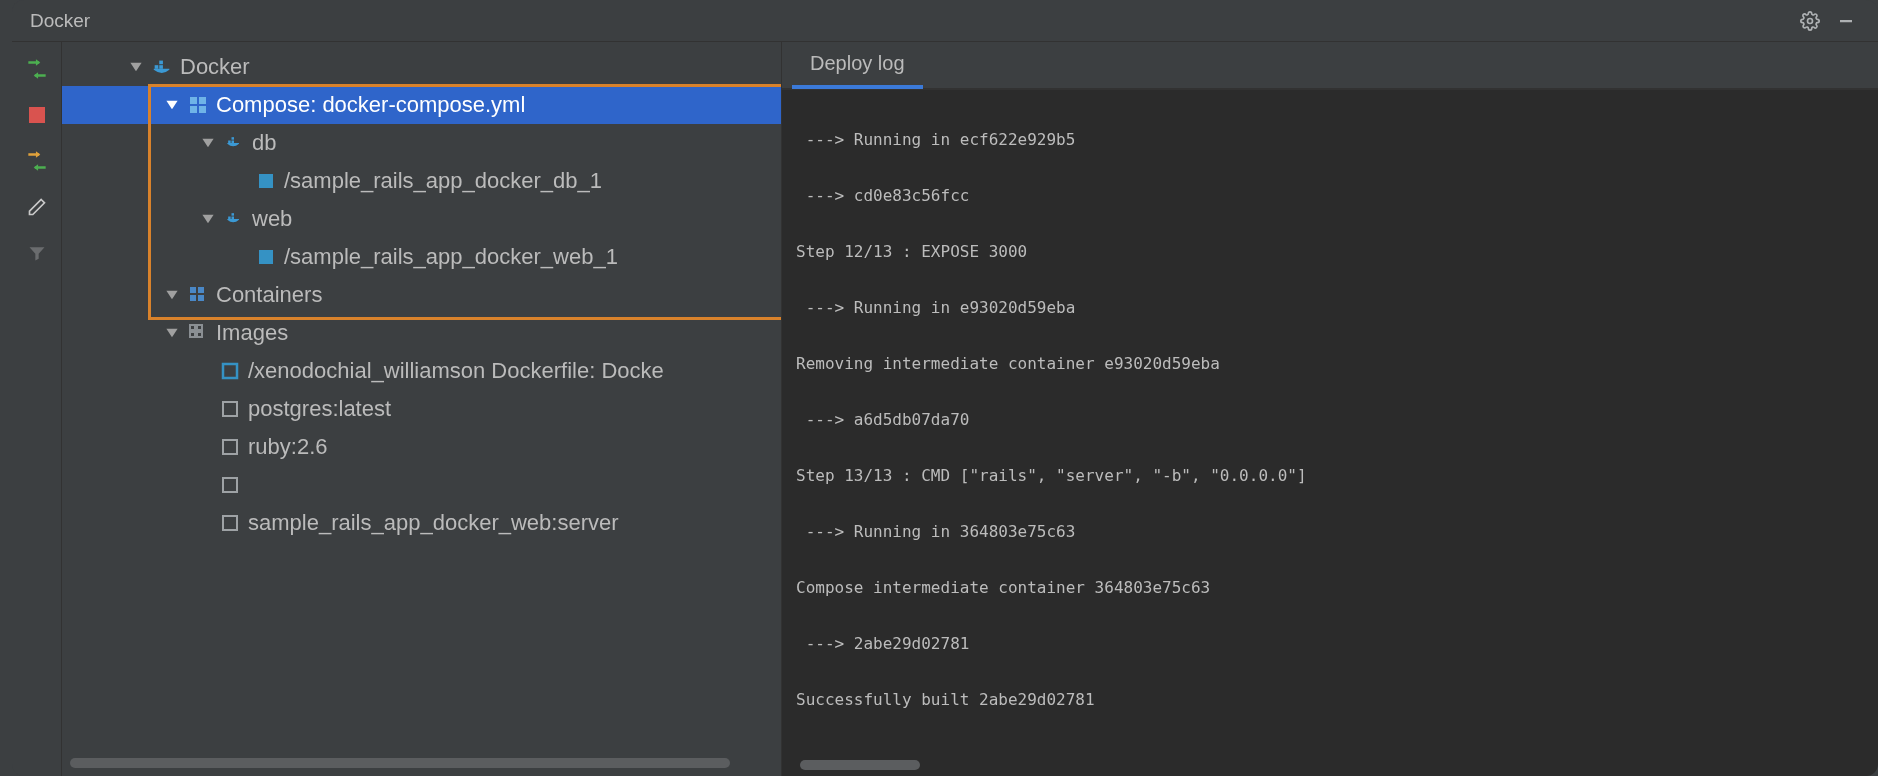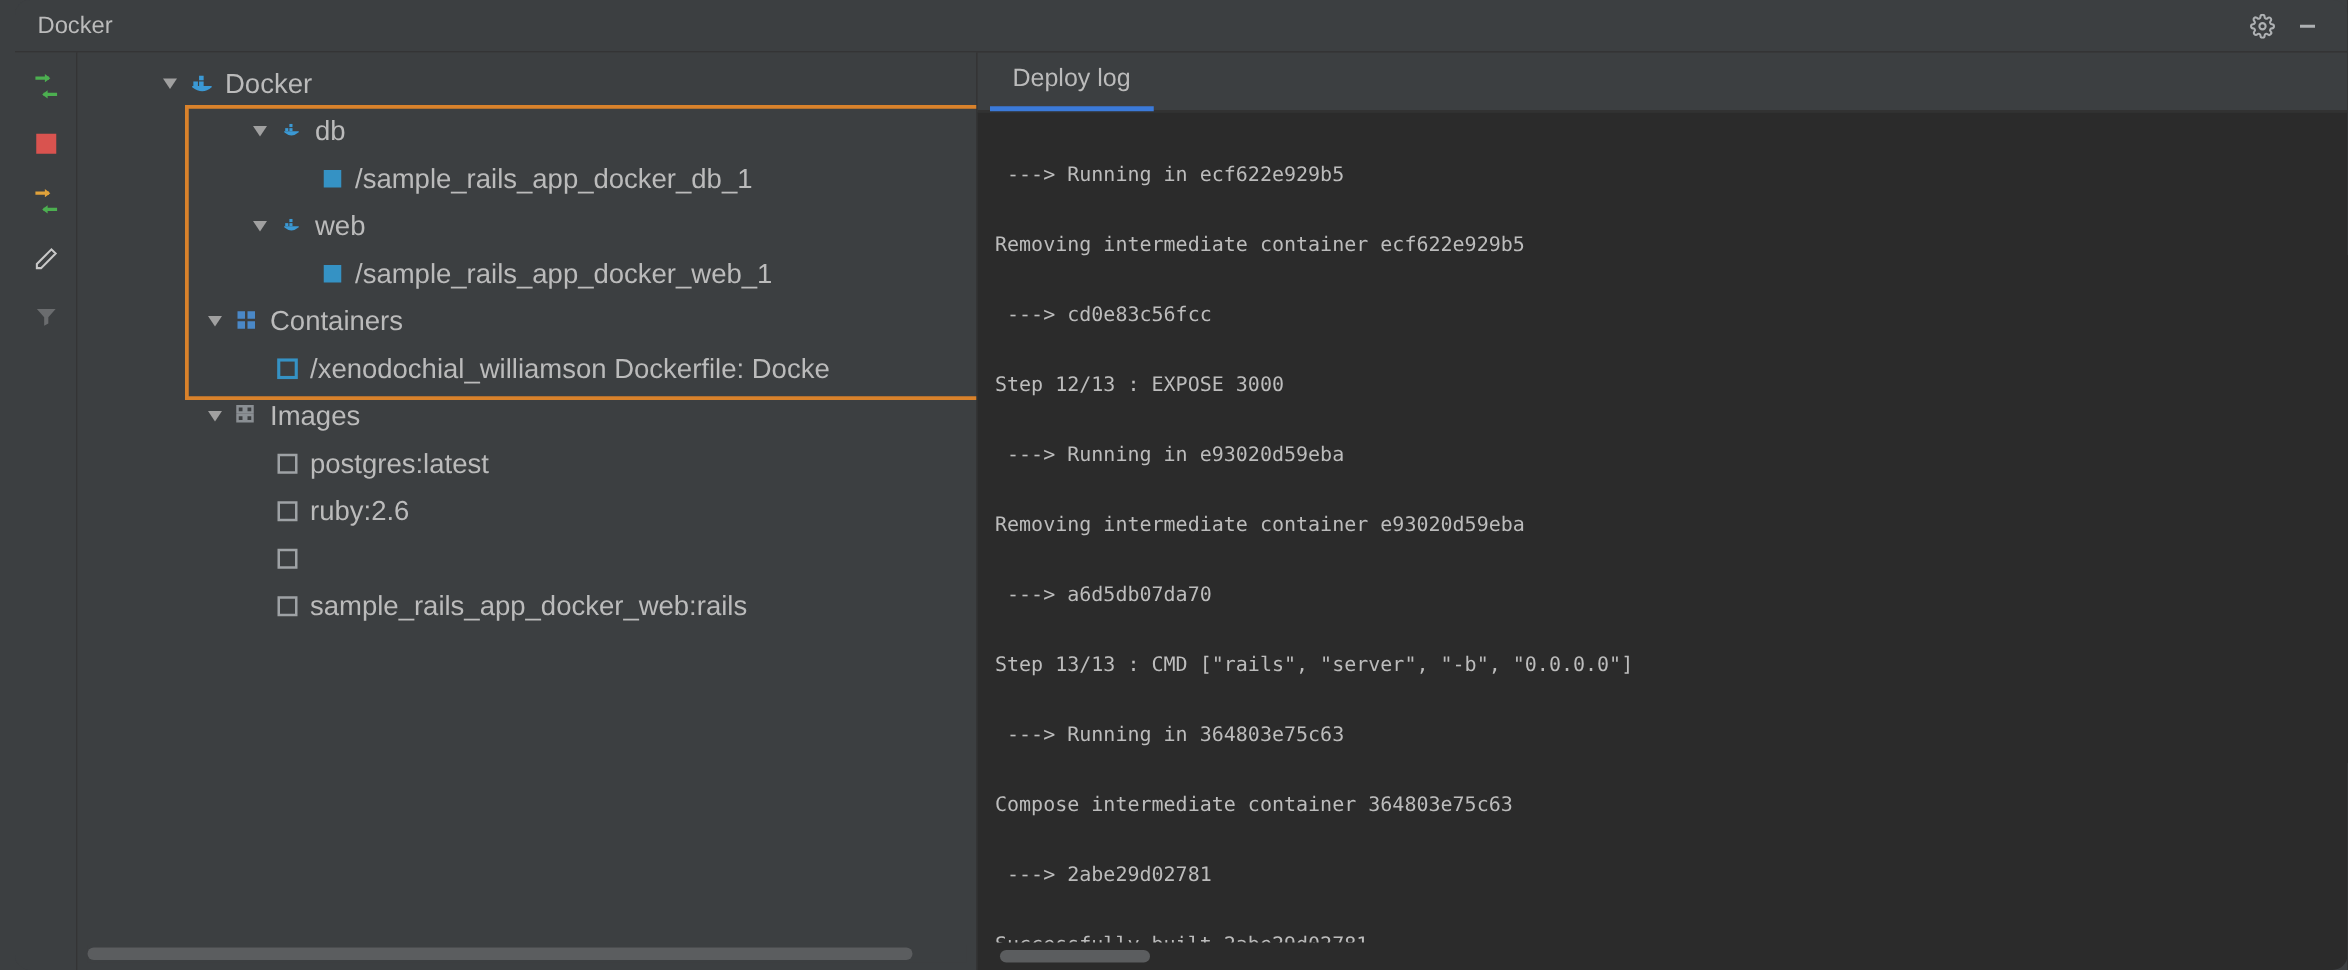--- a/index.html
+++ b/index.html
@@ -228,20 +228,37 @@
             <svg width="22" height="22" viewBox="0 0 24 24">
                 <rect x="4" y="10" width="4" height="4" fill="#3b99d4"></rect>
                 <rect x="9" y="10" width="4" height="4" fill="#3b99d4"></rect>
                 <rect x="9" y="5" width="4" height="4" fill="#3b99d4"></rect>
                 <path d="M3 15 Q12 22 20 15 L20 14 L3 14 Z" fill="#3b99d4"></path>
               </svg>
           </span>
           <span>Docker</span>
         </div>
 
+        <div class="tree-row selected">
+          <span class="indent" style="width:92px"></span>
+          <span class="arrow">
+            <svg width="14" height="14" viewBox="0 0 10 10">
+                <path d="M1 2 L9 2 L5 8 Z" fill="#ffffff"></path>
+              </svg>
+          </span>
+          <span class="node-icon">
+            <svg width="20" height="20" viewBox="0 0 20 20">
+                <rect x="2" y="2" width="7" height="7" fill="#6fb4e8"></rect>
+                <rect x="11" y="2" width="7" height="7" fill="#6fb4e8"></rect>
+                <rect x="2" y="11" width="7" height="7" fill="#6fb4e8"></rect>
+                <rect x="11" y="11" width="7" height="7" fill="#6fb4e8"></rect>
+              </svg>
+          </span>
+          <span>Compose: docker-compose.yml</span>
+        </div>
 
         <div class="tree-row">
           <span class="indent" style="width:128px"></span>
           <span class="arrow">
             <svg width="14" height="14" viewBox="0 0 10 10">
                 <path d="M1 2 L9 2 L5 8 Z" fill="#a0a0a0"></path>
               </svg>
           </span>
           <span class="node-icon">
             <svg width="20" height="20" viewBox="0 0 24 24">
@@ -304,50 +321,50 @@
                 <rect x="2" y="2" width="6" height="6" fill="#4a88c7"></rect>
                 <rect x="10" y="2" width="6" height="6" fill="#4a88c7"></rect>
                 <rect x="2" y="10" width="6" height="6" fill="#4a88c7"></rect>
                 <rect x="10" y="10" width="6" height="6" fill="#4a88c7"></rect>
               </svg>
           </span>
           <span>Containers</span>
         </div>
 
         <div class="tree-row">
-          <span class="indent" style="width:148px"></span>
-          <span class="node-icon">
-            <svg width="18" height="18">
-                <rect x="2" y="2" width="14" height="14" fill="none" stroke="#3592c4" stroke-width="2.5"></rect>
-              </svg>
-          </span>
-          <span>/xenodochial_williamson Dockerfile: Docke</span>
-        </div>
-
-        <div class="tree-row">
           <span class="indent" style="width:92px"></span>
           <span class="arrow">
             <svg width="14" height="14" viewBox="0 0 10 10">
                 <path d="M1 2 L9 2 L5 8 Z" fill="#a0a0a0"></path>
               </svg>
           </span>
           <span class="node-icon">
             <svg width="20" height="20" viewBox="0 0 20 20">
                 <rect x="2" y="2" width="5" height="5" fill="none" stroke="#8a8f93" stroke-width="2"></rect>
                 <rect x="9" y="2" width="5" height="5" fill="none" stroke="#8a8f93" stroke-width="2"></rect>
                 <rect x="2" y="9" width="5" height="5" fill="none" stroke="#8a8f93" stroke-width="2"></rect>
                 <rect x="9" y="9" width="5" height="5" fill="none" stroke="#8a8f93" stroke-width="2"></rect>
               </svg>
           </span>
           <span>Images</span>
         </div>
 
         <div class="tree-row">
           <span class="indent" style="width:148px"></span>
           <span class="node-icon">
+            <svg width="18" height="18">
+                <rect x="2" y="2" width="14" height="14" fill="none" stroke="#3592c4" stroke-width="2.5"></rect>
+              </svg>
+          </span>
+          <span>/xenodochial_williamson Dockerfile: Docke</span>
+        </div>
+
+        <div class="tree-row">
+          <span class="indent" style="width:148px"></span>
+          <span class="node-icon">
               <svg width="18" height="18">
                 <rect x="2" y="2" width="14" height="14" fill="none" stroke="#9ea2a5" stroke-width="2"></rect>
               </svg>
             </span>
           <span>postgres:latest</span>
         </div>
         <div class="tree-row">
           <span class="indent" style="width:148px"></span>
           <span class="node-icon">
               <svg width="18" height="18">
@@ -364,37 +381,36 @@
               </svg>
             </span>
         </div>
         <div class="tree-row">
           <span class="indent" style="width:148px"></span>
           <span class="node-icon">
               <svg width="18" height="18">
                 <rect x="2" y="2" width="14" height="14" fill="none" stroke="#9ea2a5" stroke-width="2"></rect>
               </svg>
             </span>
-          <span>sample_rails_app_docker_web:rails</span>
+          <span>sample_rails_app_docker_web:server</span>
         </div>
 
       </div>
       <div class="scroll-track-h">
         <div class="scroll-thumb-h" style="left:0; width:660px;"></div>
       </div>
     </div>
 
     <div class="right-panel">
       <div class="tabs">
         <div class="tab active">Deploy log</div>
       </div>
       <div class="log-area">
         <div class="log-content">
 <div class="log-line"> ---&gt; Running in ecf622e929b5</div>
-<div class="log-line">Removing intermediate container ecf622e929b5</div>
 <div class="log-line"> ---&gt; cd0e83c56fcc</div>
 <div class="log-line">Step 12/13 : EXPOSE 3000</div>
 <div class="log-line"> ---&gt; Running in e93020d59eba</div>
 <div class="log-line">Removing intermediate container e93020d59eba</div>
 <div class="log-line"> ---&gt; a6d5db07da70</div>
 <div class="log-line">Step 13/13 : CMD ["rails", "server", "-b", "0.0.0.0"]</div>
 <div class="log-line"> ---&gt; Running in 364803e75c63</div>
 <div class="log-line">Compose intermediate container 364803e75c63</div>
 <div class="log-line"> ---&gt; 2abe29d02781</div>
 <div class="log-line">Successfully built 2abe29d02781</div>

